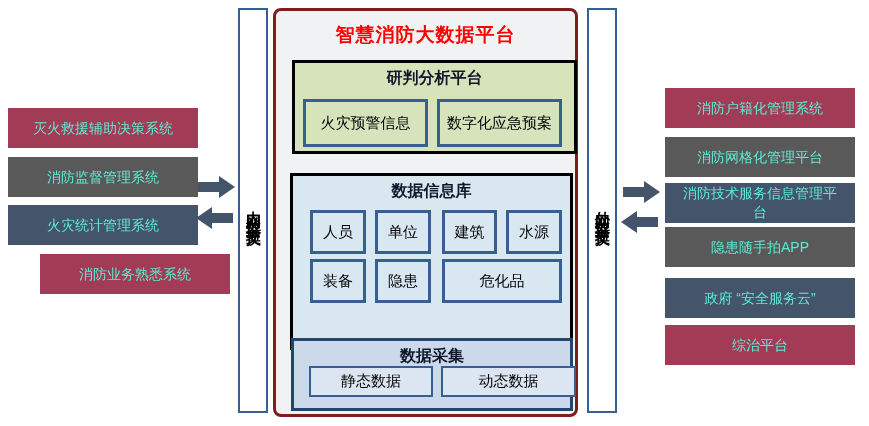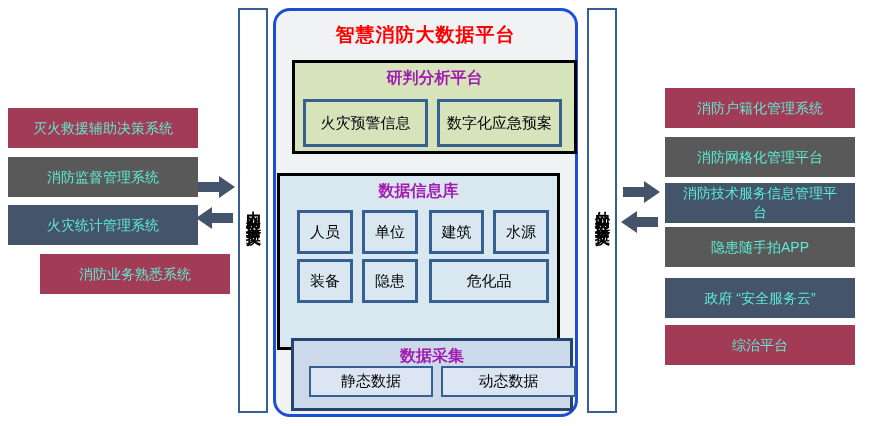--- a/index.html
+++ b/index.html
@@ -14,35 +14,35 @@
   .sys-steel   { background:var(--steel,#44546a); }
 
   
   .vbar { position:absolute; top:8px; width:30px; height:405px; background:#ffffff;
           border:2px solid var(--bar_border,#376092); display:flex; align-items:center; justify-content:center; }
   .vbar span { writing-mode:vertical-rl; text-orientation:upright; font-weight:bold;
                font-size:15px; letter-spacing:4px; color:#000; }
 
   
   .main { position:absolute; left:273px; top:8px; width:305px; height:409px;
-          background:#f1f2f4; border:3px solid #1d4ed8; border-radius:17px; }
+          background:#f1f2f4; border:3px solid #7f1d1d; border-radius:8px; }
   .main-title { position:absolute; left:0; top:11px; width:100%; text-align:center;
                 font-size:19px; font-weight:bold; color:var(--title_red,#ff0000); letter-spacing:1px; }
 
   .section { position:absolute; }
   .section-title { position:absolute; left:0; top:5px; width:100%; text-align:center;
-                   font-size:16px; font-weight:bold; color:#a21caf; }
+                   font-size:16px; font-weight:bold; color:#0f172a; }
 
   .sec-analysis { left:16px; top:49px; width:285px; height:94px;
                   background:var(--green_fill,#d6e3bb); border:3px solid #000; }
   .sub-analysis { position:absolute; top:36px; height:48px; background:var(--green_fill,#d6e3bb);
                   border:3px solid var(--subbox_border,#376092); display:flex; align-items:center;
                   justify-content:center; text-align:center; font-size:15px; line-height:1.25; padding:4px 7px; }
 
-  .sec-database { left:1px; top:162px; width:283px; height:177px;
+  .sec-database { left:14px; top:162px; width:283px; height:177px;
                   background:var(--blue_fill,#d9e7f1); border:3px solid #000; }
   .sub-db { position:absolute; height:44px; background:var(--blue_fill,#d9e7f1);
             border:3px solid var(--subbox_border,#376092); display:flex; align-items:center;
             justify-content:center; font-size:15px; }
 
   .sec-collect { left:15px; top:327px; width:282px; height:73px;
                  background:var(--collect_fill,#ccd9ea); border:3px solid var(--collect_border,#24466e); }
   .sub-collect { position:absolute; top:25px; height:31px; background:var(--collect_sub_fill,#dce6f2);
                  border:2px solid var(--subbox_border,#376092); display:flex; align-items:center;
                  justify-content:center; font-size:15px; }

